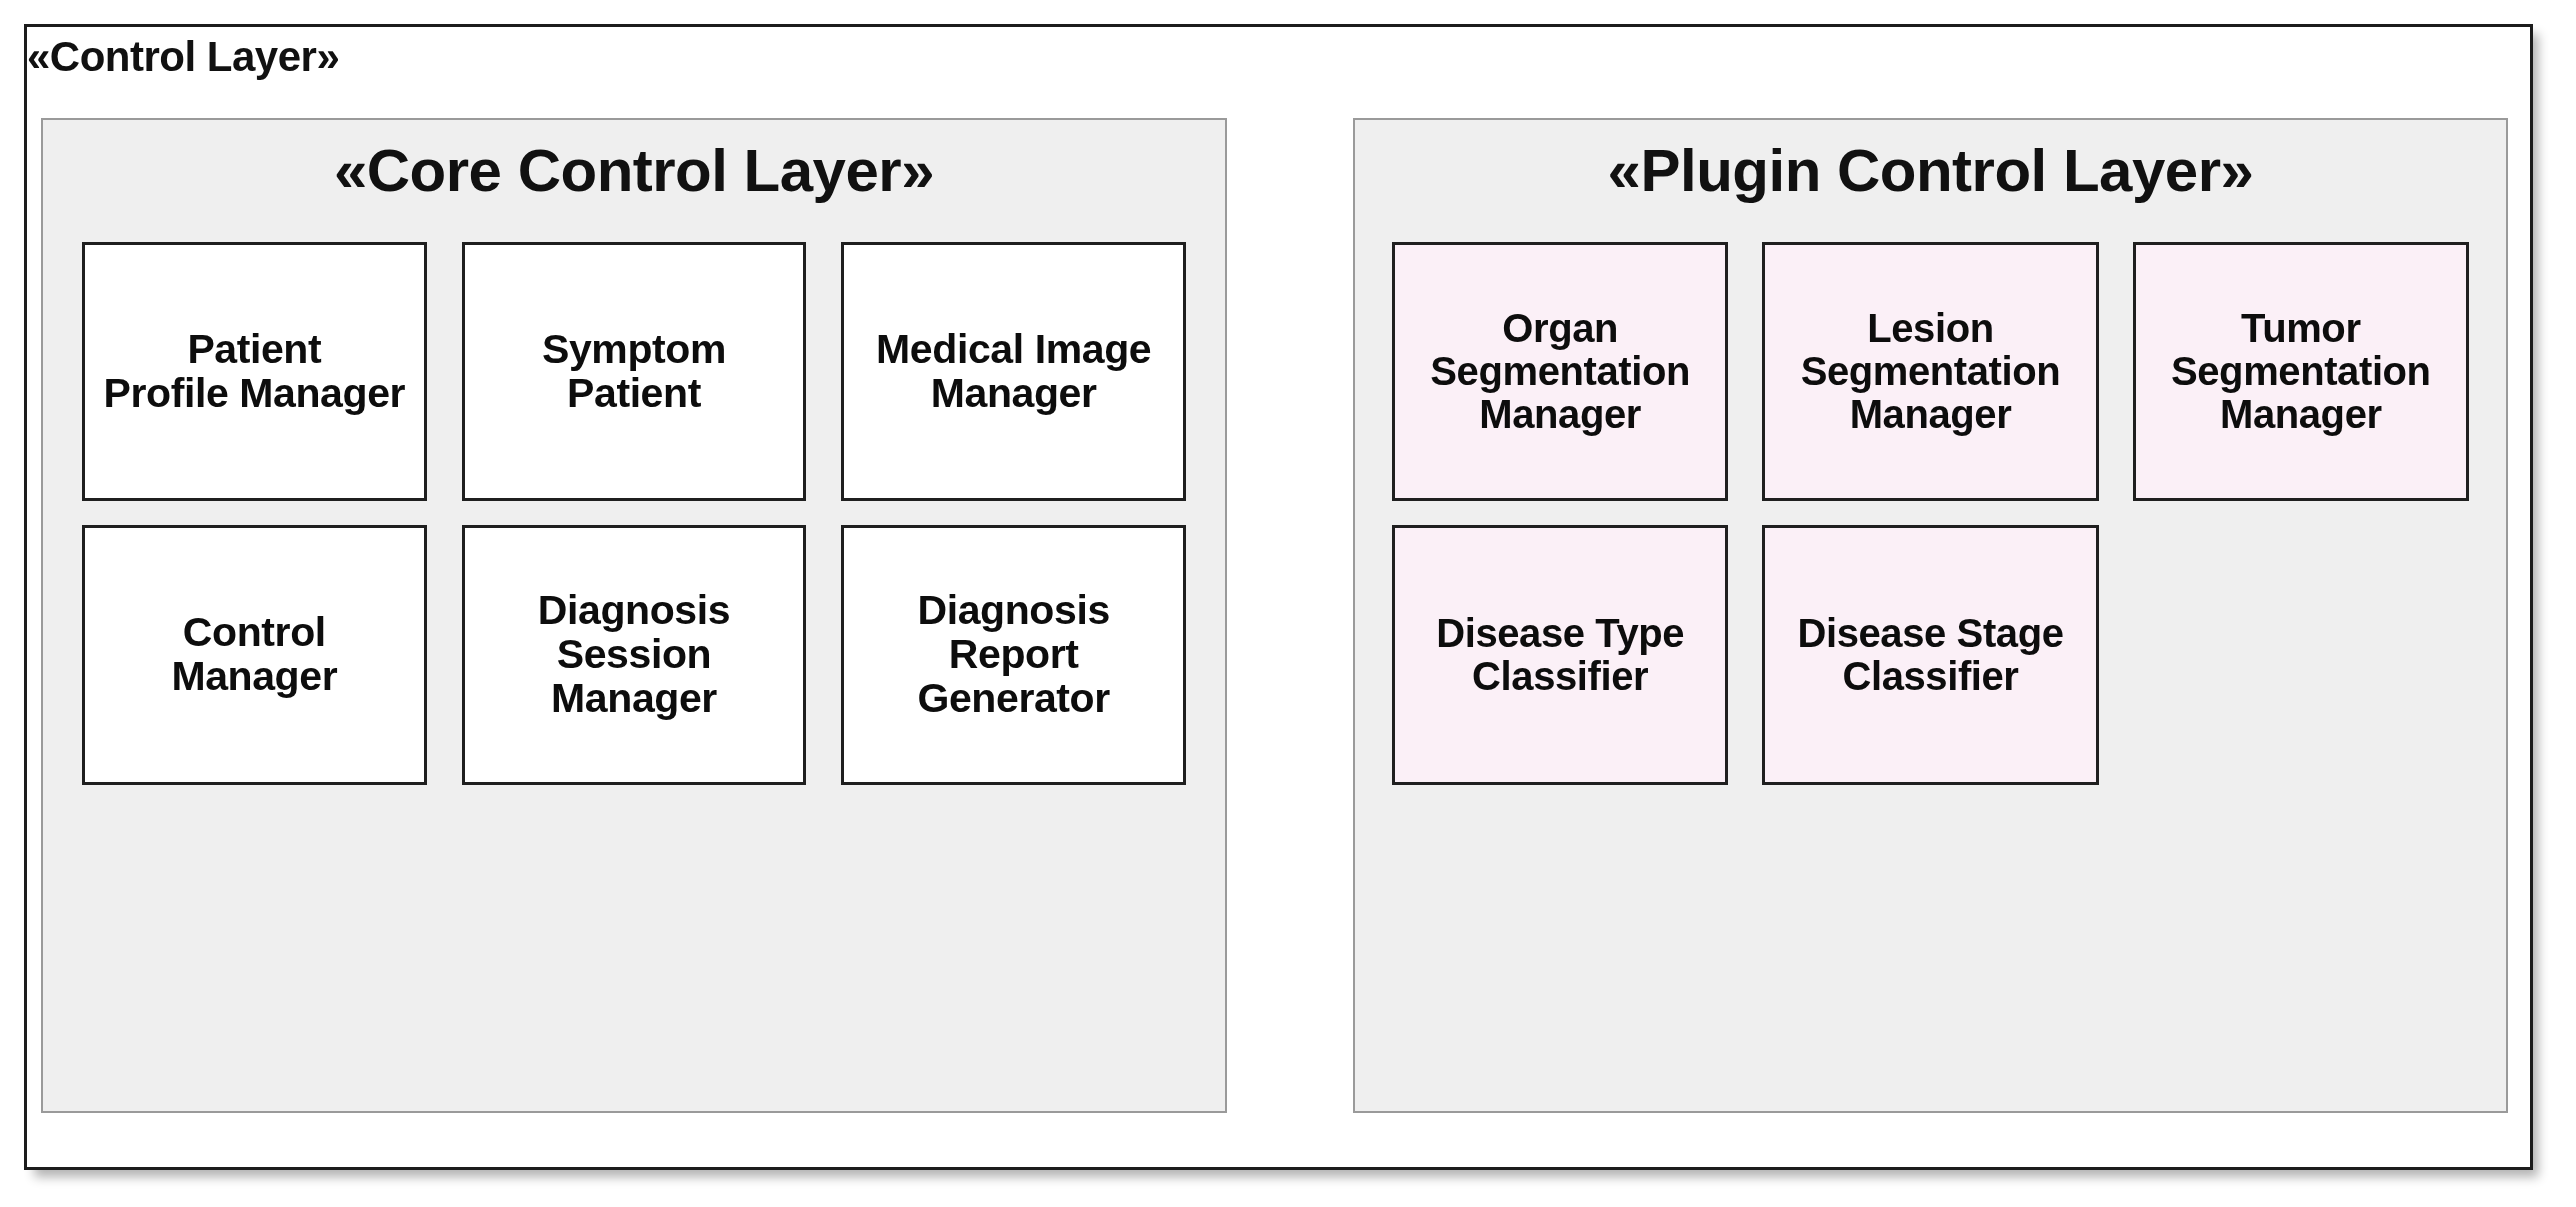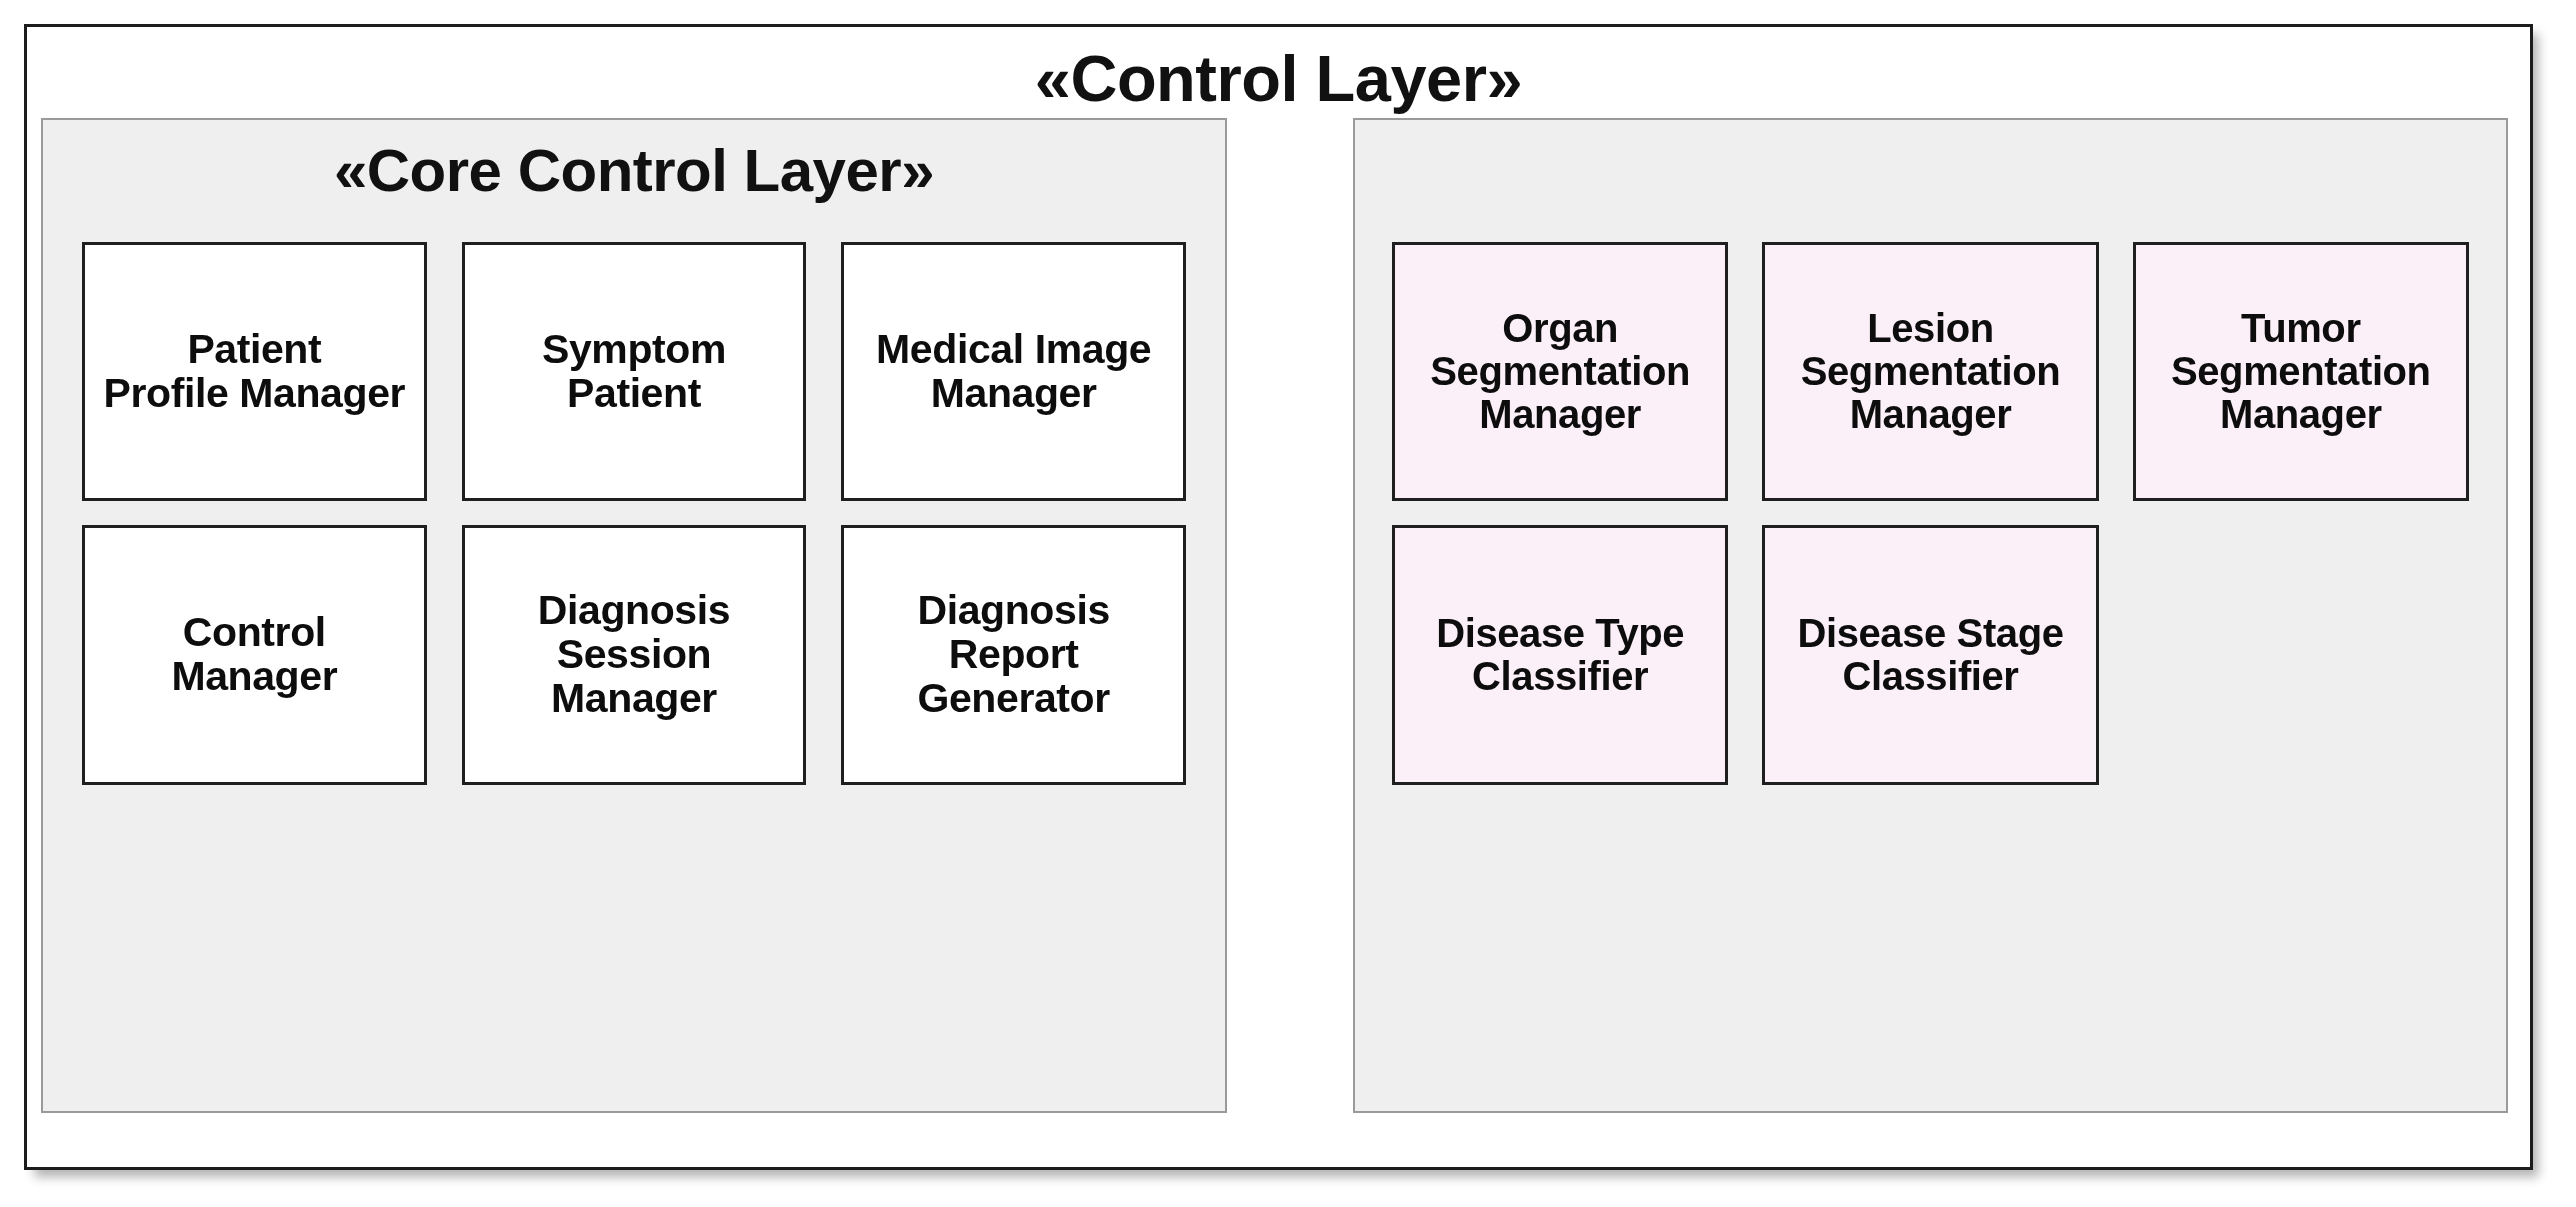--- a/index.html
+++ b/index.html
@@ -25,28 +25,26 @@
     background: #ffffff;
     border: 3.7px solid #1c1c1c;
     box-shadow: 8.4px 8.4px 10.2px -1.9px rgba(0,0,0,0.30);
   }
 
   .control-layer-title {
     position: absolute;
     left: 0;
     top: 5.6px;
     width: 100%;
-    text-align: center;
-    font-size: 65px;
+    font-size: 42px;
     font-weight: 700;
     font-stretch: condensed;
     color: #111111;
     letter-spacing: -0.5px;
     white-space: nowrap;
-    margin-top: 8px;
   }
 
   
   .panel {
     position: absolute;
     top: 91px;
     height: 995px;
     box-sizing: border-box;
     background: #efefef;
     border: 2.8px solid #9a9a9a;
@@ -162,20 +160,21 @@
       <div class="component-box">
         <span class="component-label">Diagnosis
 Report
 Generator</span>
       </div>
 
     </div>
   </div>
 
   <div class="panel panel--plugin">
+    <div class="panel-title">«Plugin Control Layer»</div>
 
     <div class="panel-grid">
 
       <div class="component-box component-box--plugin">
         <span class="component-label">Organ
 Segmentation
 Manager</span>
       </div>
 
       <div class="component-box component-box--plugin">

